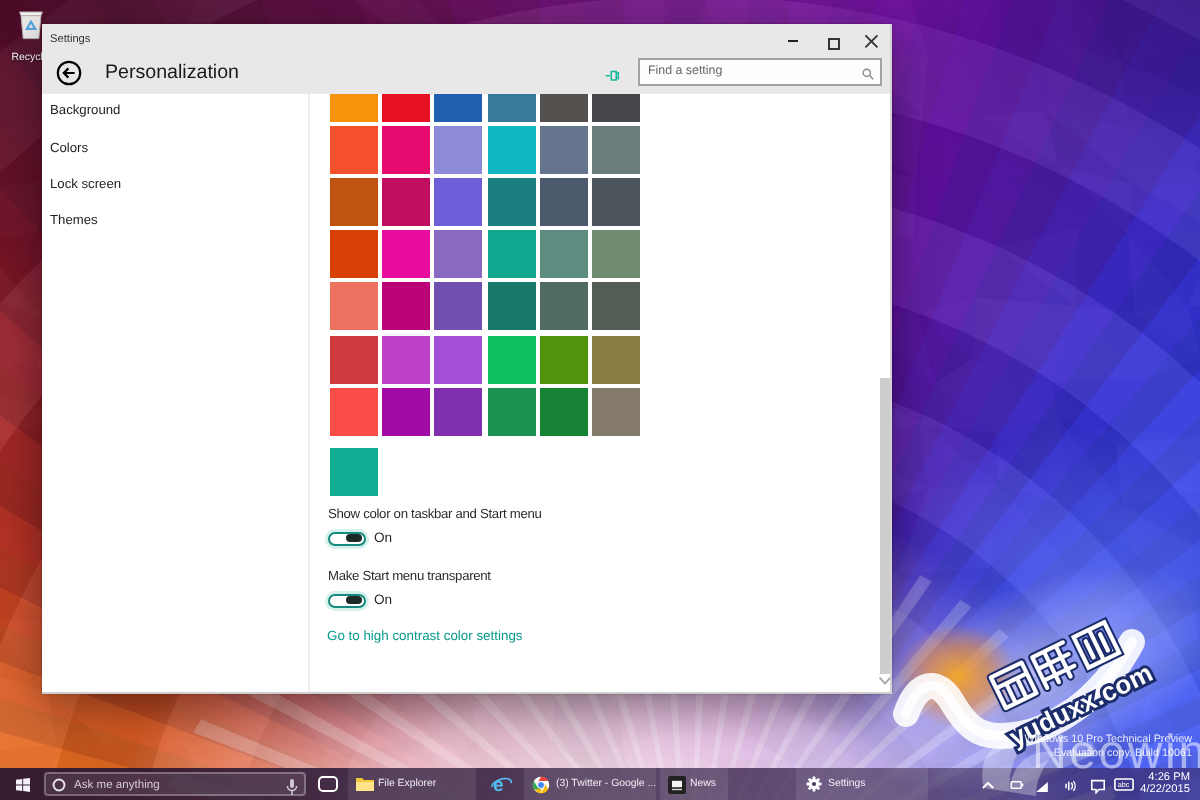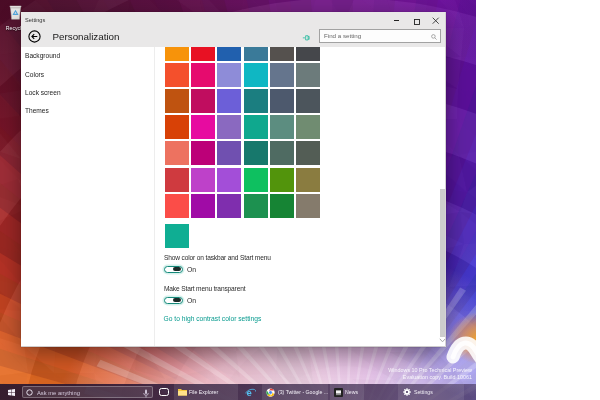--- a/index.html
+++ b/index.html
@@ -1,15 +1,15 @@
 <!DOCTYPE html>
 <html><head><meta charset="utf-8"><style>
 * { margin:0; padding:0; box-sizing:border-box; }
 html,body { width:600px; height:400px; overflow:hidden; }
-#screen { position:relative; width:476px; height:400px; overflow:hidden;
+#screen { position:relative; width:600px; height:400px; overflow:hidden;
   font-family:"Liberation Sans",sans-serif; }
 #wall,#water { position:absolute; left:0; top:0; }
 #water { z-index:40; pointer-events:none; }
 
 
 #win { position:absolute; left:21px; top:12px; width:425px; height:335px; z-index:10;
   background:#fff; box-shadow:0 7px 20px rgba(0,0,0,0.38), 0 0 1px rgba(0,0,0,0.3); }
 #gridclip { position:absolute; left:0; top:0; width:425px; height:335px; overflow:hidden; z-index:1; }
 #header { position:absolute; left:0; top:0; width:425px; height:35px; background:#e9e8e8; z-index:2; }
 #apptitle { position:absolute; left:4px; top:4.5px; font-size:5.6px; color:#333; z-index:3; }

